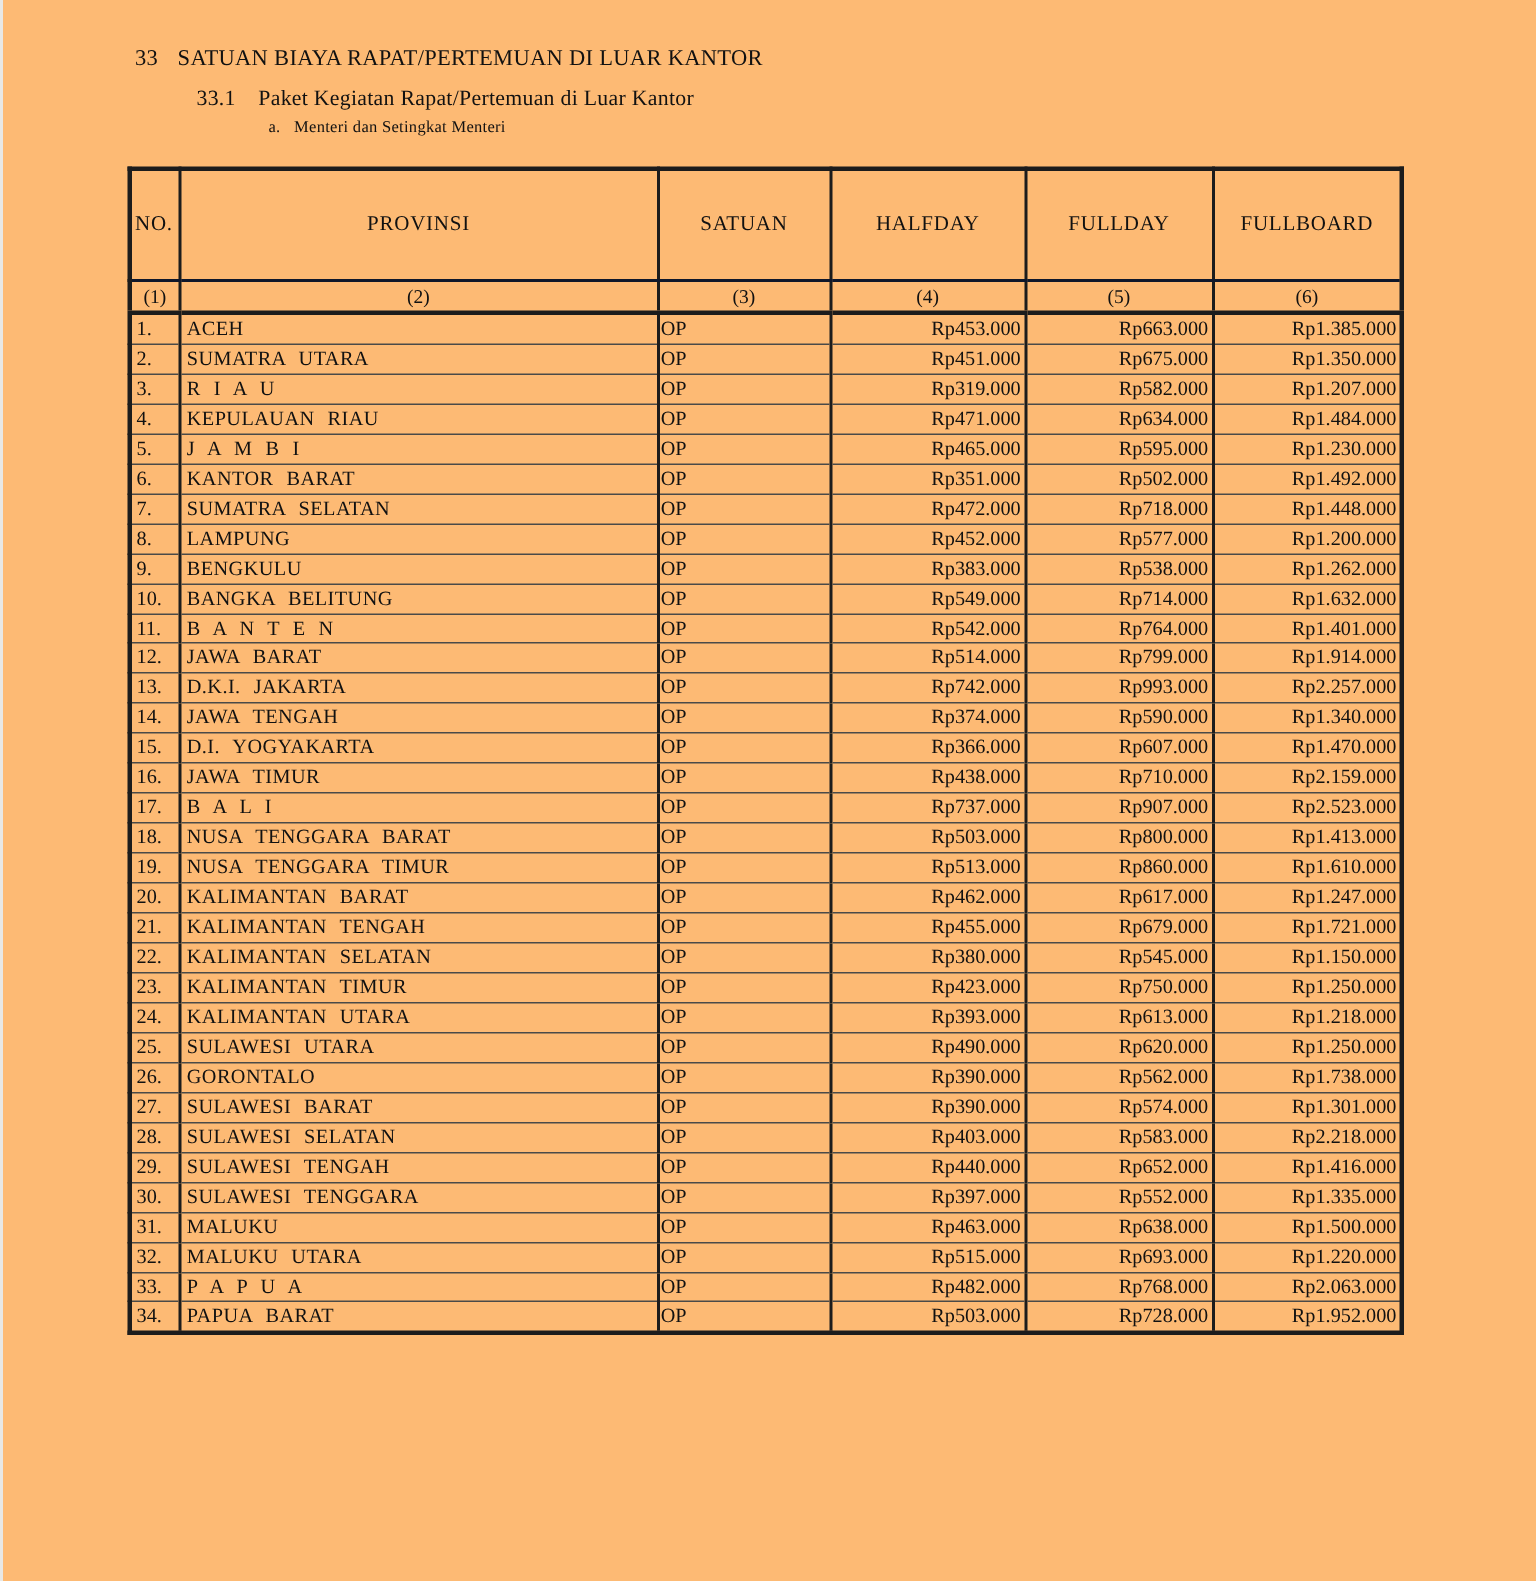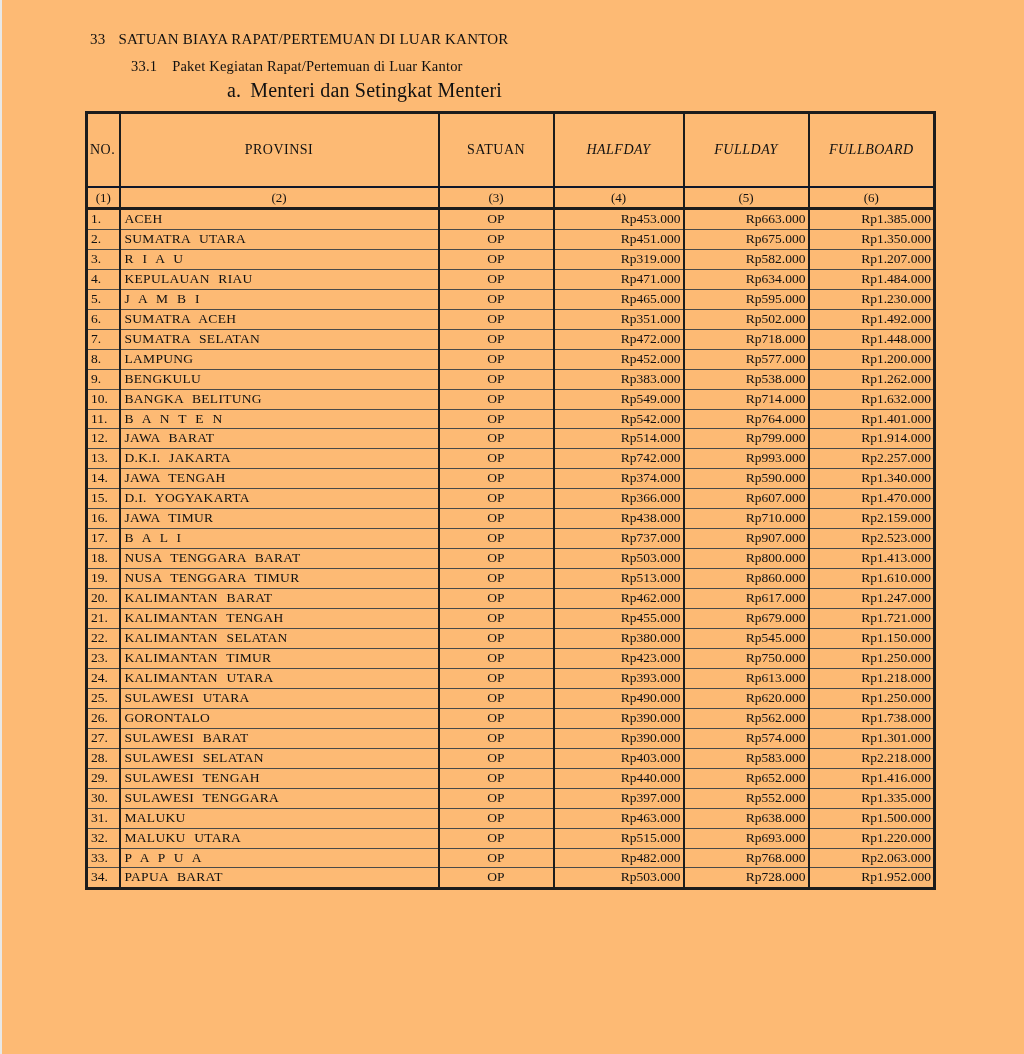--- a/index.html
+++ b/index.html
@@ -25,21 +25,21 @@
     width: 2px;
     background: #e8e8e6;
   }
 
   .heading { position: absolute; white-space: nowrap; letter-spacing: 0.2px; }
   .heading .num { display: inline-block; }
   .h-l1 { top: 31px; left: 90px; font-size: 15px; }
   .h-l1 .num { margin-right: 13px; }
   .h-l2 { top: 58px; left: 131px; font-size: 14.5px; }
   .h-l2 .num { margin-right: 15px; }
-  .h-l3 { top: 79px; left: 179px; font-size: 20px; margin-left: 48px; }
+  .h-l3 { top: 79px; left: 179px; font-size: 11px; }
   .h-l3 .num { margin-right: 9px; }
 
   table.cost {
     position: absolute;
     top: 111px;
     left: 85px;
     width: 848px;
     border-collapse: collapse;
     table-layout: fixed;
     border: 3px solid #1c1c1c;
@@ -62,41 +62,41 @@
   tr.head-row th {
     height: 70px;
     font-weight: normal;
     font-size: 14px;
     text-align: center;
     vertical-align: middle;
     border-bottom: 2px solid #0f172a;
     letter-spacing: 0.5px;
   }
   tr.head-row th.left { text-align: left; padding-left: 2px; }
-  tr.head-row th.it { font-style: italic; }
+  tr.head-row th.it { }
 
   tr.num-row td {
     height: 17px;
     text-align: center;
     font-size: 13px;
     border-bottom: 3.5px solid #1c1c1c;
     line-height: 17px;
   }
 
   tbody td {
     height: 16.95px;
     line-height: 16.95px;
     border-bottom: 1px solid #4a4a48;
     vertical-align: middle;
   }
   tbody tr:last-child td { border-bottom: none; }
 
   td.c-no  { text-align: left; padding-left: 3px; }
   td.c-prov{ text-align: left; padding-left: 4px; word-spacing: 5px; letter-spacing: 0.3px; }
-  td.c-sat { text-align: center; }
+  td.c-sat { }
   td.c-val { text-align: right; padding-right: 2px; }
 </style>
 </head>
 <body>
 
 <div class="page">
   <div class="scan-edge"></div>
 
   <div class="heading h-l1">
     <span class="num">33</span><span>SATUAN BIAYA RAPAT/PERTEMUAN DI LUAR KANTOR</span>
@@ -171,21 +171,21 @@
         <tr>
     <td class="c-no">5.</td>
     <td class="c-prov">J A M B I</td>
     <td class="c-sat">OP</td>
     <td class="c-val">Rp465.000</td>
     <td class="c-val">Rp595.000</td>
     <td class="c-val">Rp1.230.000</td>
   </tr>
         <tr>
     <td class="c-no">6.</td>
-    <td class="c-prov">SUMATRA ACEH</td>
+    <td class="c-prov">KANTOR BARAT</td>
     <td class="c-sat">OP</td>
     <td class="c-val">Rp351.000</td>
     <td class="c-val">Rp502.000</td>
     <td class="c-val">Rp1.492.000</td>
   </tr>
         <tr>
     <td class="c-no">7.</td>
     <td class="c-prov">SUMATRA SELATAN</td>
     <td class="c-sat">OP</td>
     <td class="c-val">Rp472.000</td>

